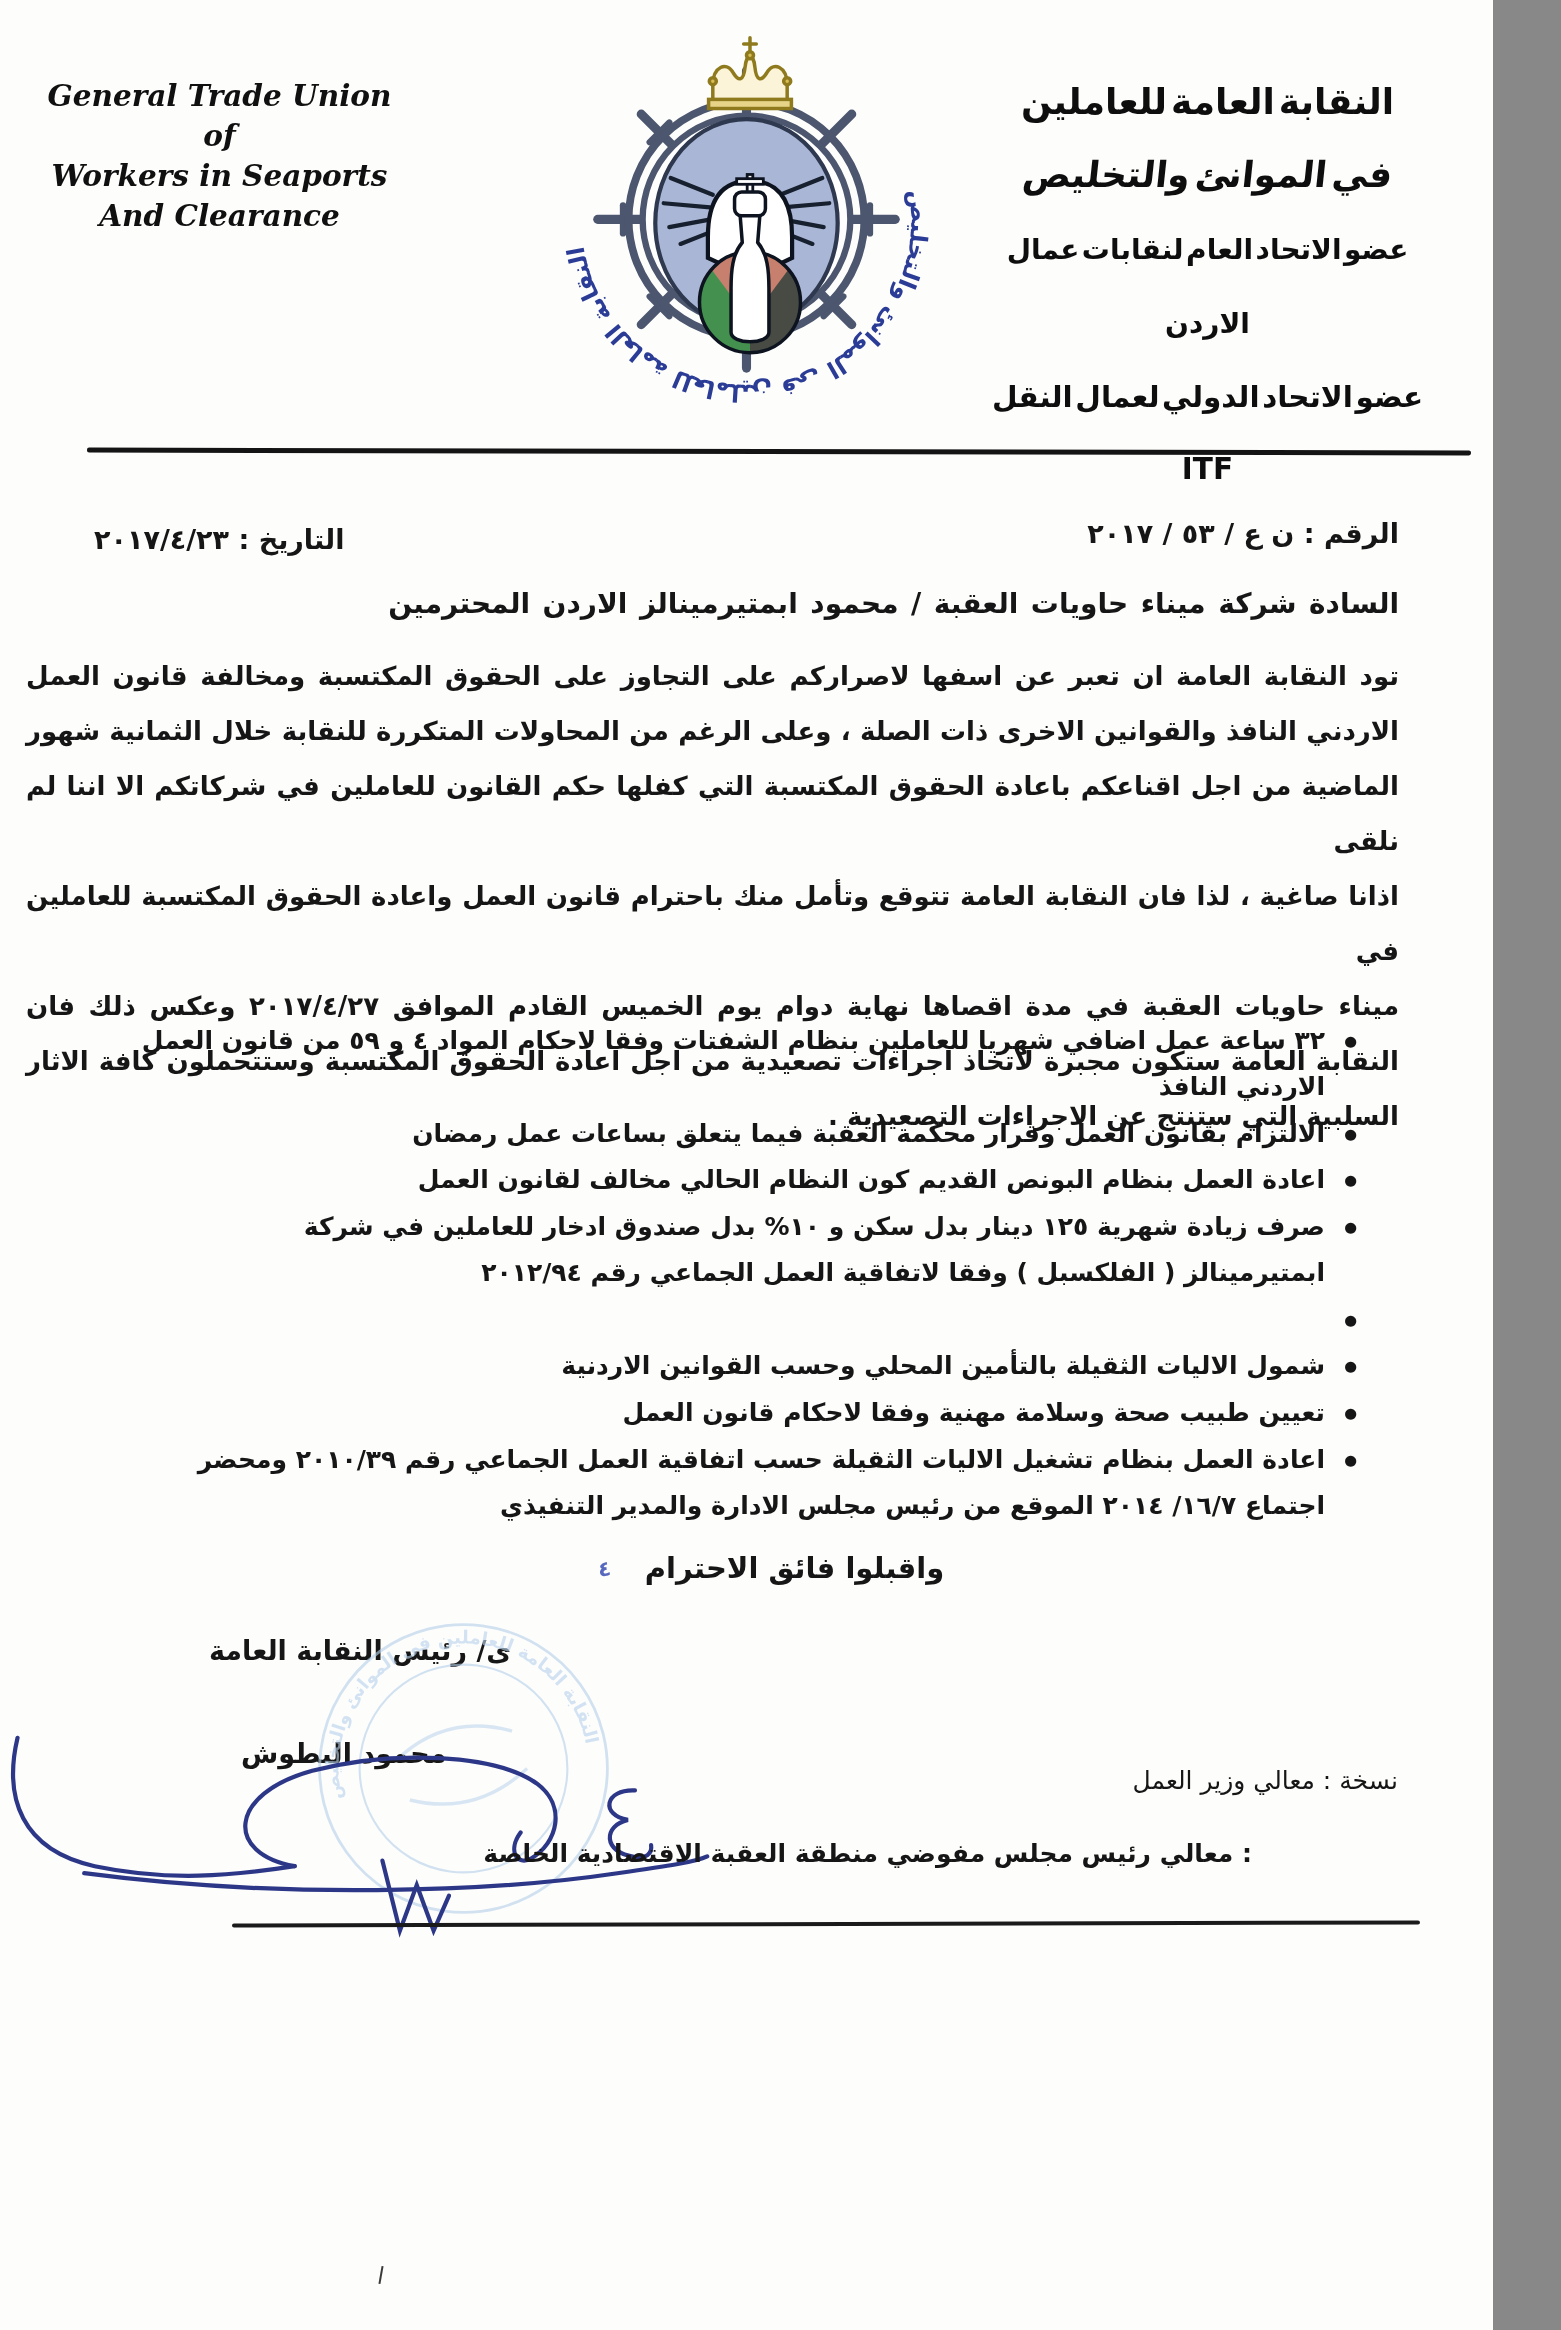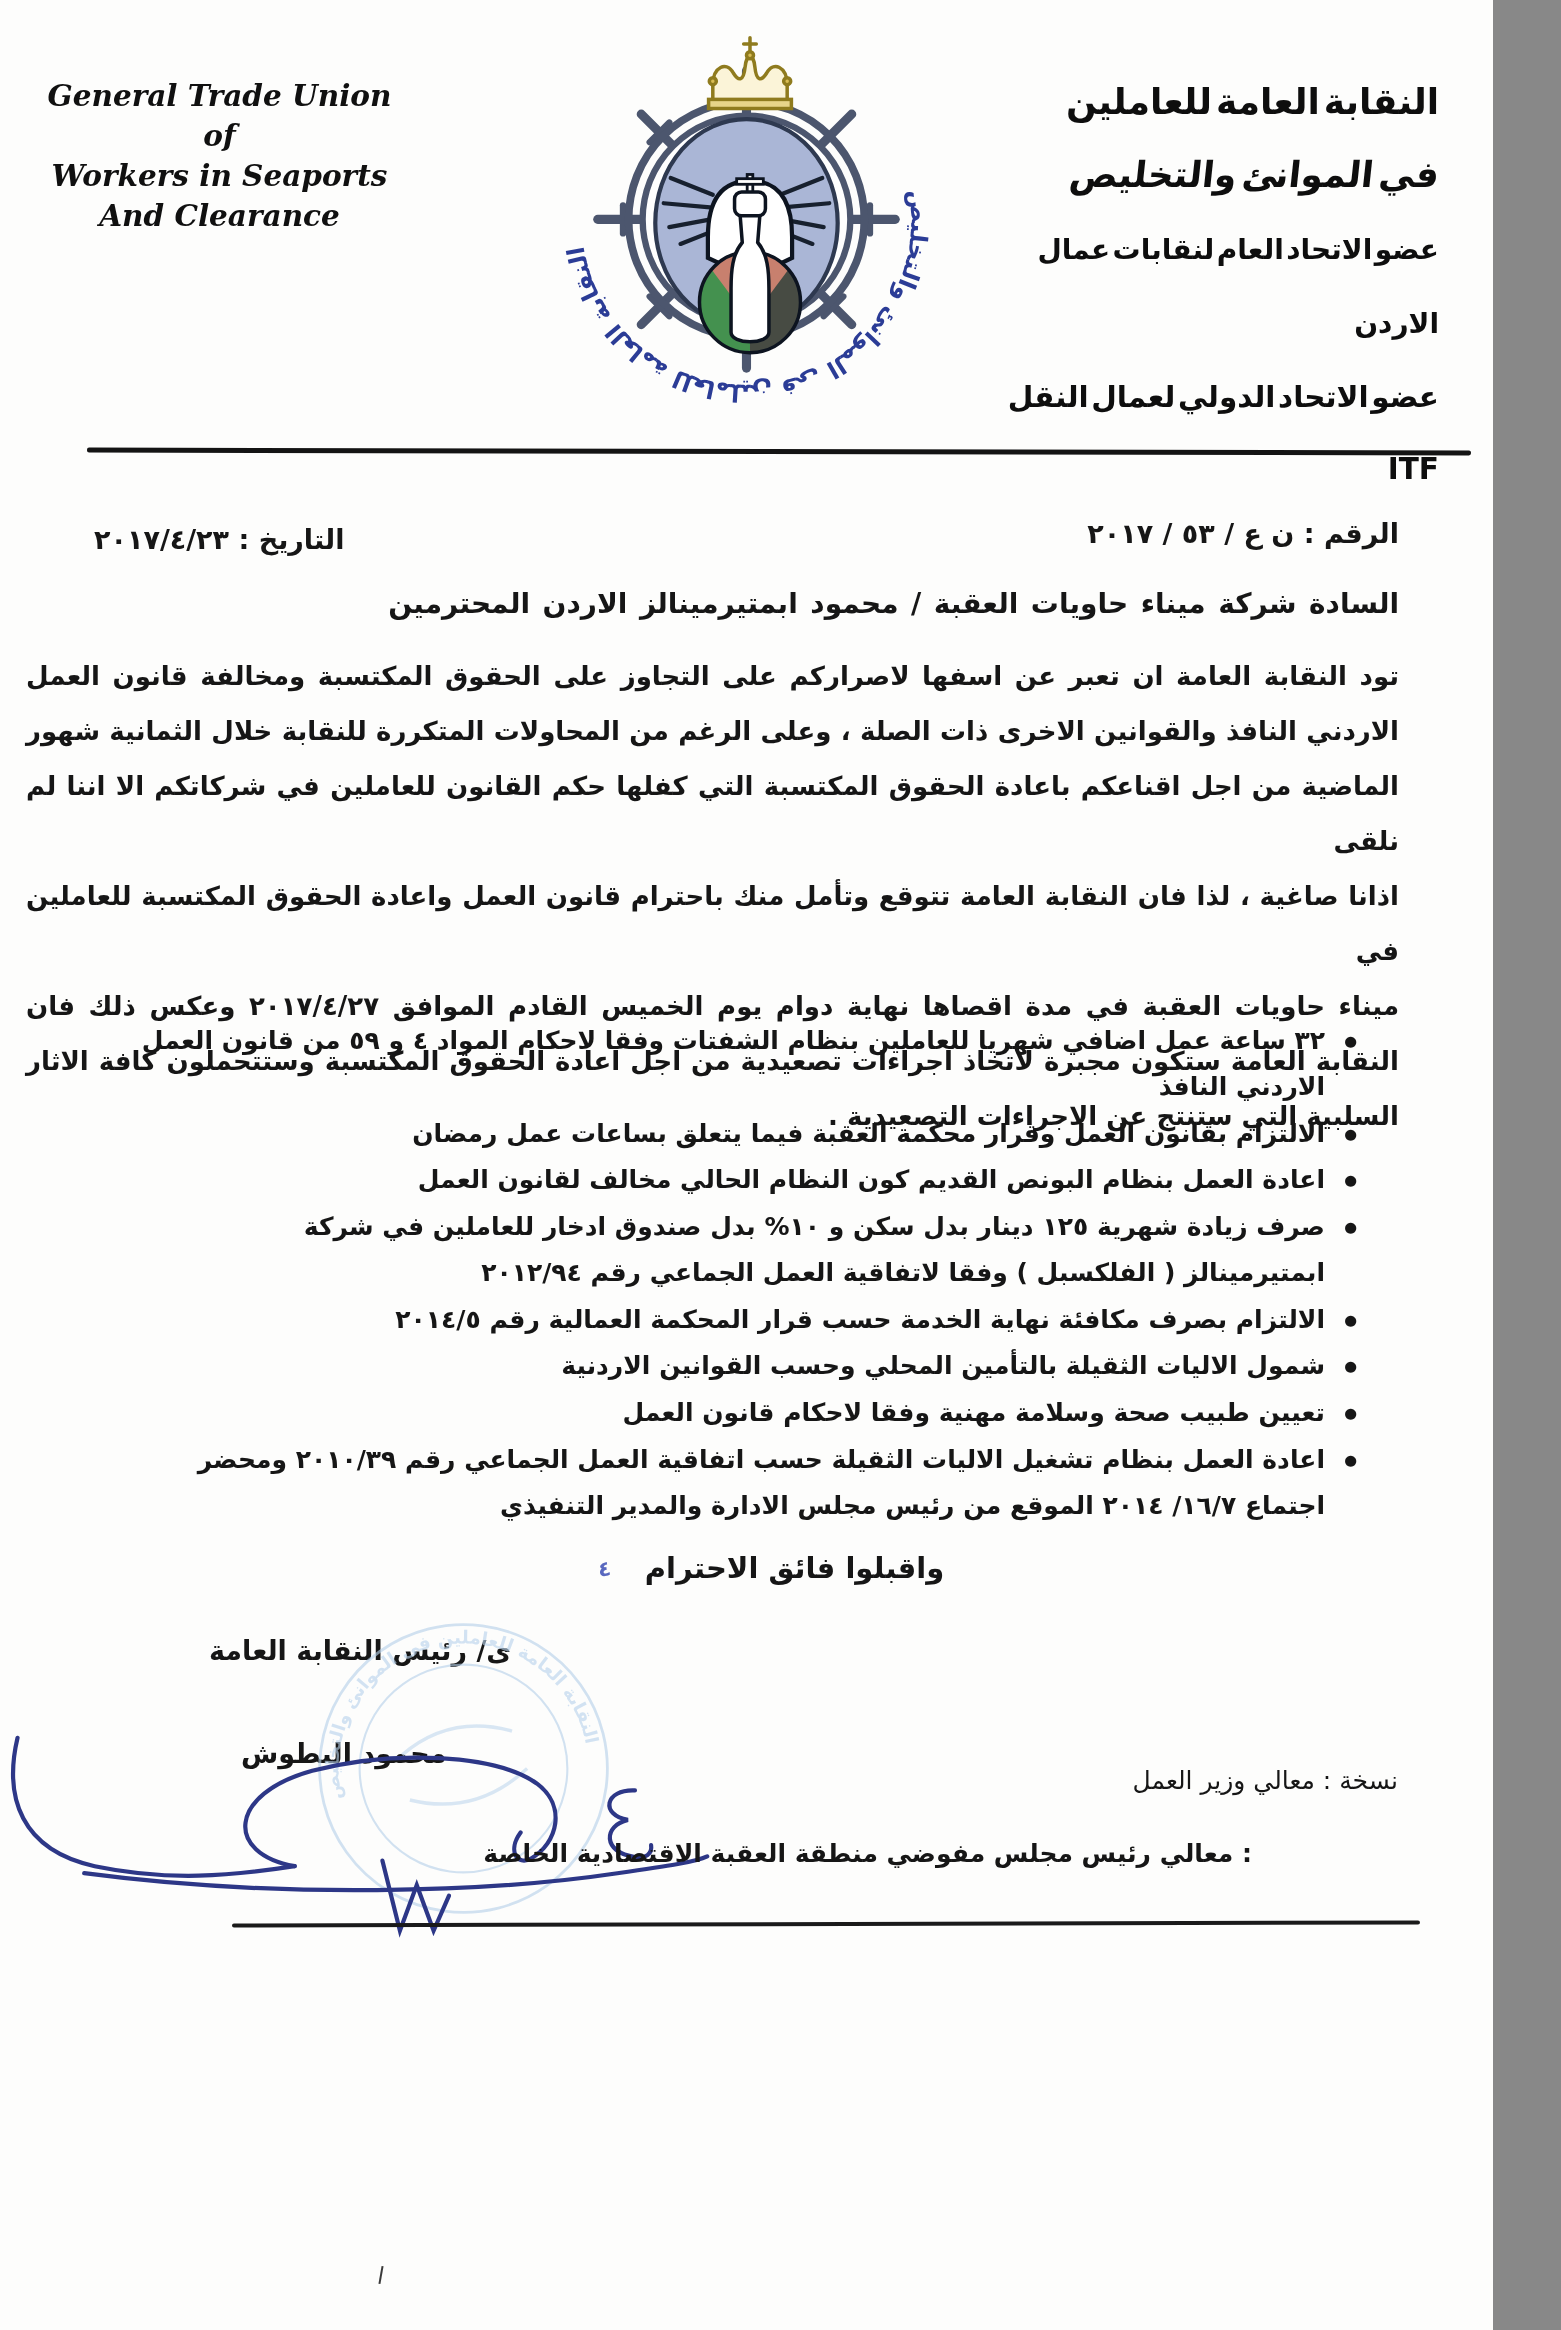--- a/index.html
+++ b/index.html
@@ -14,21 +14,21 @@
   
   .en-head{
     position:absolute;left:44px;top:76px;width:351px;
     text-align:center;
     font-family:"DejaVu Serif", serif;
     font-weight:bold;font-style:italic;
     font-size:29.5px;line-height:40px;color:#101010;
   }
   .ar-head{
     position:absolute;left:976px;top:67px;width:463px;
-    direction:rtl;text-align:right;font-weight:bold;color:#0e0e0e;
+    direction:rtl;text-align:center;font-weight:bold;color:#0e0e0e;
   }
   .ar-head .l1{font-size:36px;line-height:70px;word-spacing:-0.24em;}
   .ar-head .l2{font-size:36px;line-height:76px;word-spacing:-0.2em;transform:skewX(-6deg);}
   .ar-head .l3{font-size:28px;line-height:74px;word-spacing:-0.26em;}
   .ar-head .l4{font-size:29.5px;line-height:72px;word-spacing:-0.26em;}
   .logo-wrap{position:absolute;left:536px;top:32px;width:435px;height:400px;}
   .rule-top{position:absolute;left:87px;top:449px;width:1384px;height:4.9px;background:#141414;border-radius:2.1px;transform:rotate(0.12deg);}
   .rule-bottom{position:absolute;left:232px;top:1922px;width:1188px;height:4.2px;background:#1a1a1a;border-radius:2.1px;transform:rotate(-0.15deg);}
 
   
@@ -188,21 +188,20 @@
     <li>
         <span class="dot">●</span>
         <span class="btxt">اعادة العمل بنظام البونص القديم كون النظام الحالي مخالف لقانون العمل</span>
       </li>
     <li>
         <span class="dot">●</span>
         <span class="btxt">صرف زيادة شهرية  ١٢٥ دينار بدل سكن و ١٠% بدل صندوق ادخار للعاملين في شركة<br>ابمتيرمينالز ( الفلكسبل ) وفقا لاتفاقية العمل الجماعي رقم ٢٠١٢/٩٤</span>
       </li>
     <li>
         <span class="dot">●</span>
-        <span class="btxt">الالتزام بصرف مكافئة نهاية الخدمة حسب قرار المحكمة العمالية رقم ٢٠١٤/٥</span>
       </li>
     <li>
         <span class="dot">●</span>
         <span class="btxt">شمول الاليات الثقيلة بالتأمين المحلي وحسب القوانين الاردنية</span>
       </li>
     <li>
         <span class="dot">●</span>
         <span class="btxt">تعيين طبيب صحة وسلامة مهنية وفقا لاحكام قانون العمل</span>
       </li>
     <li>

